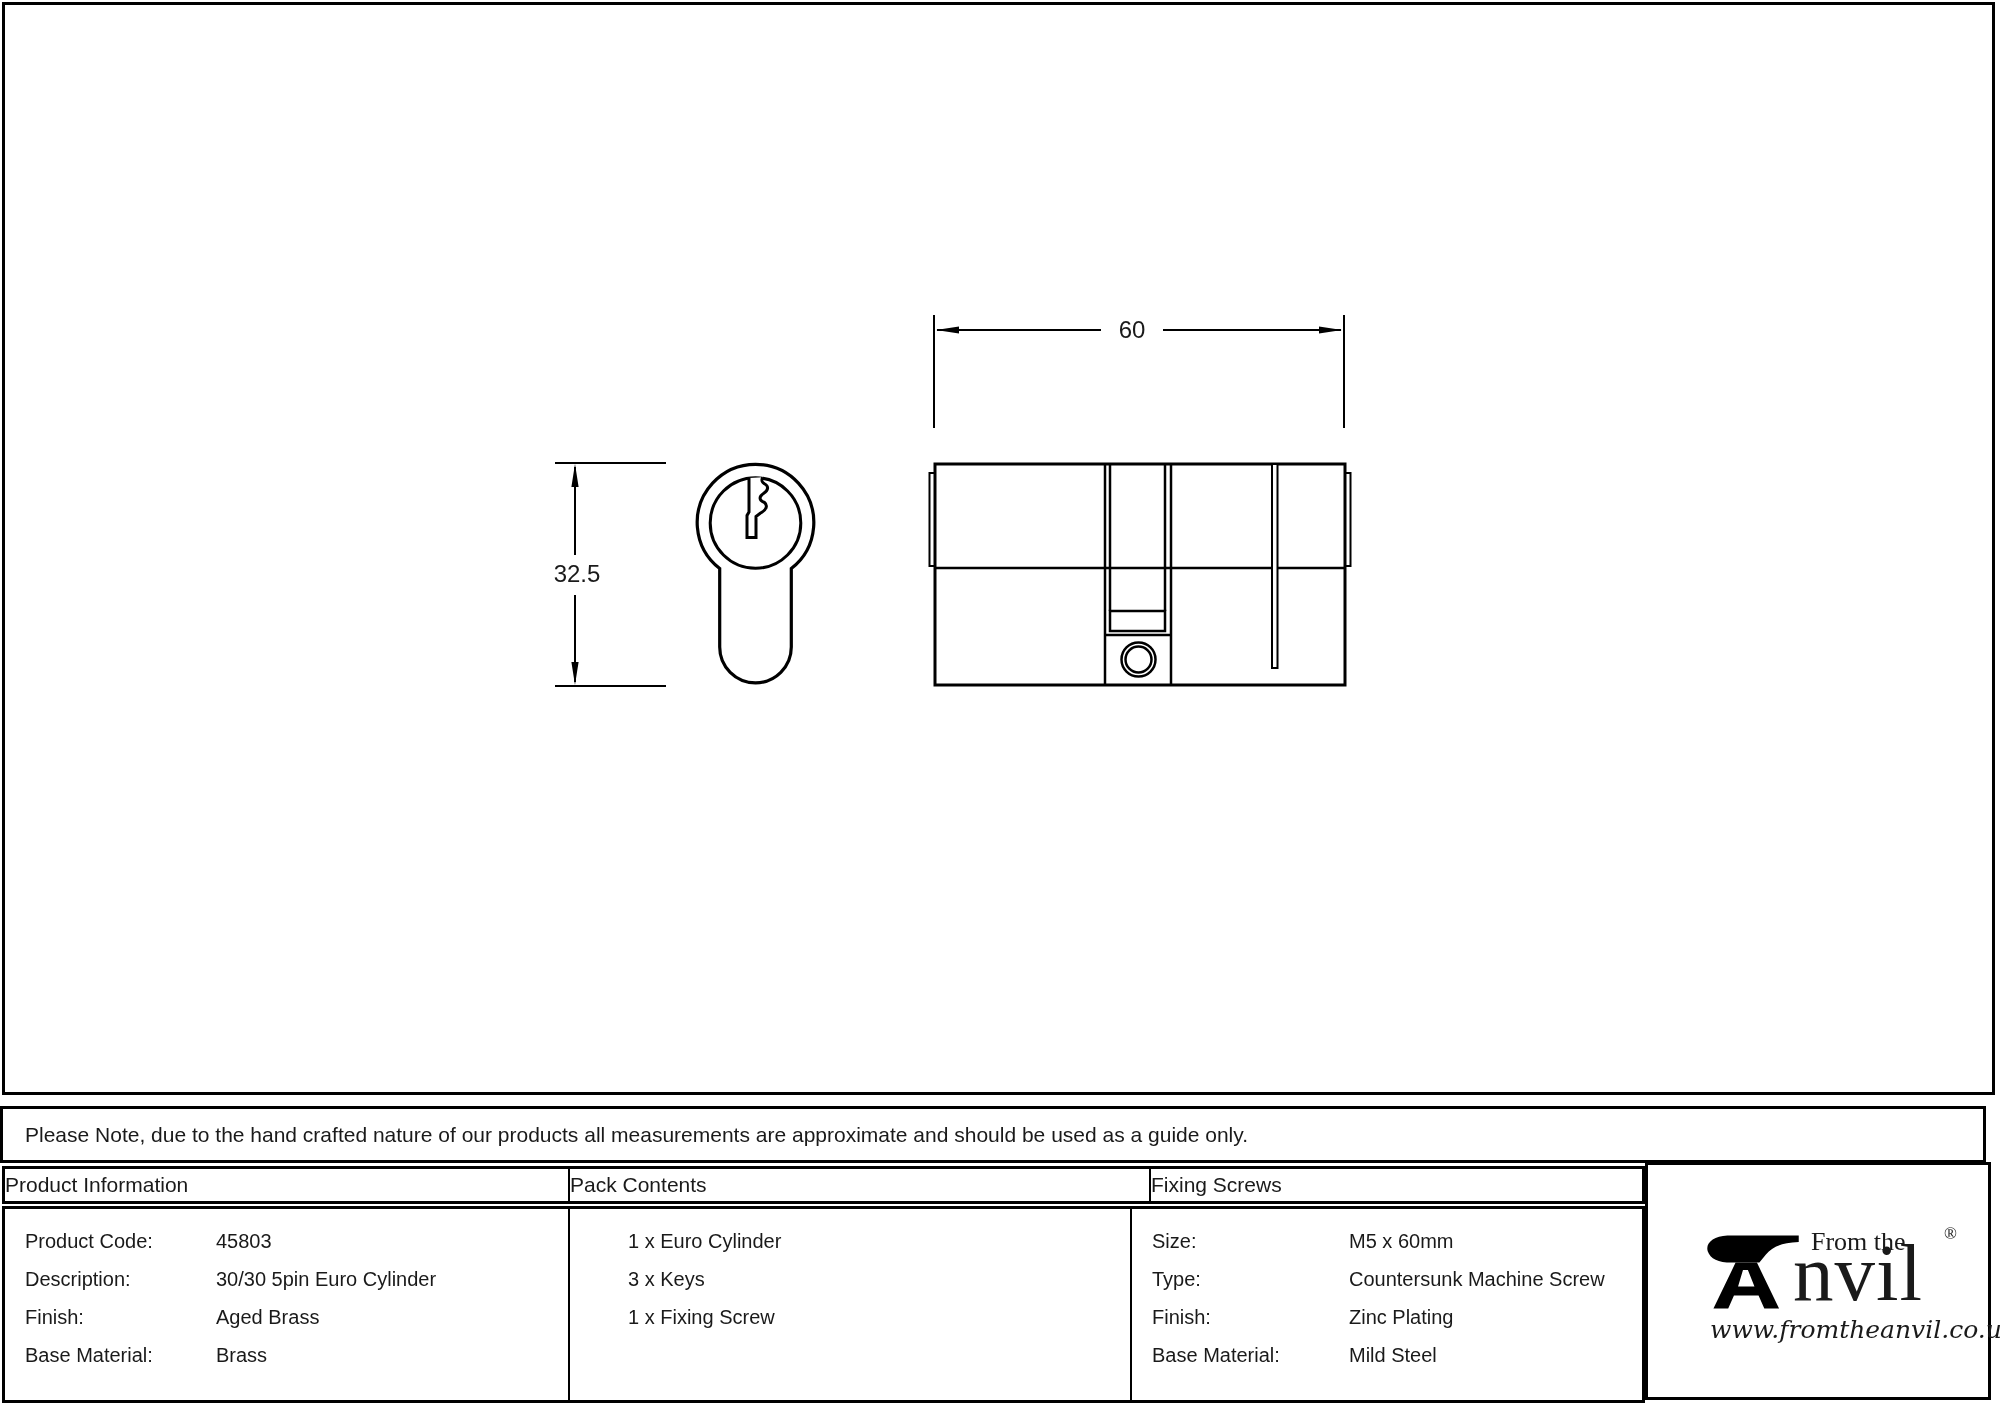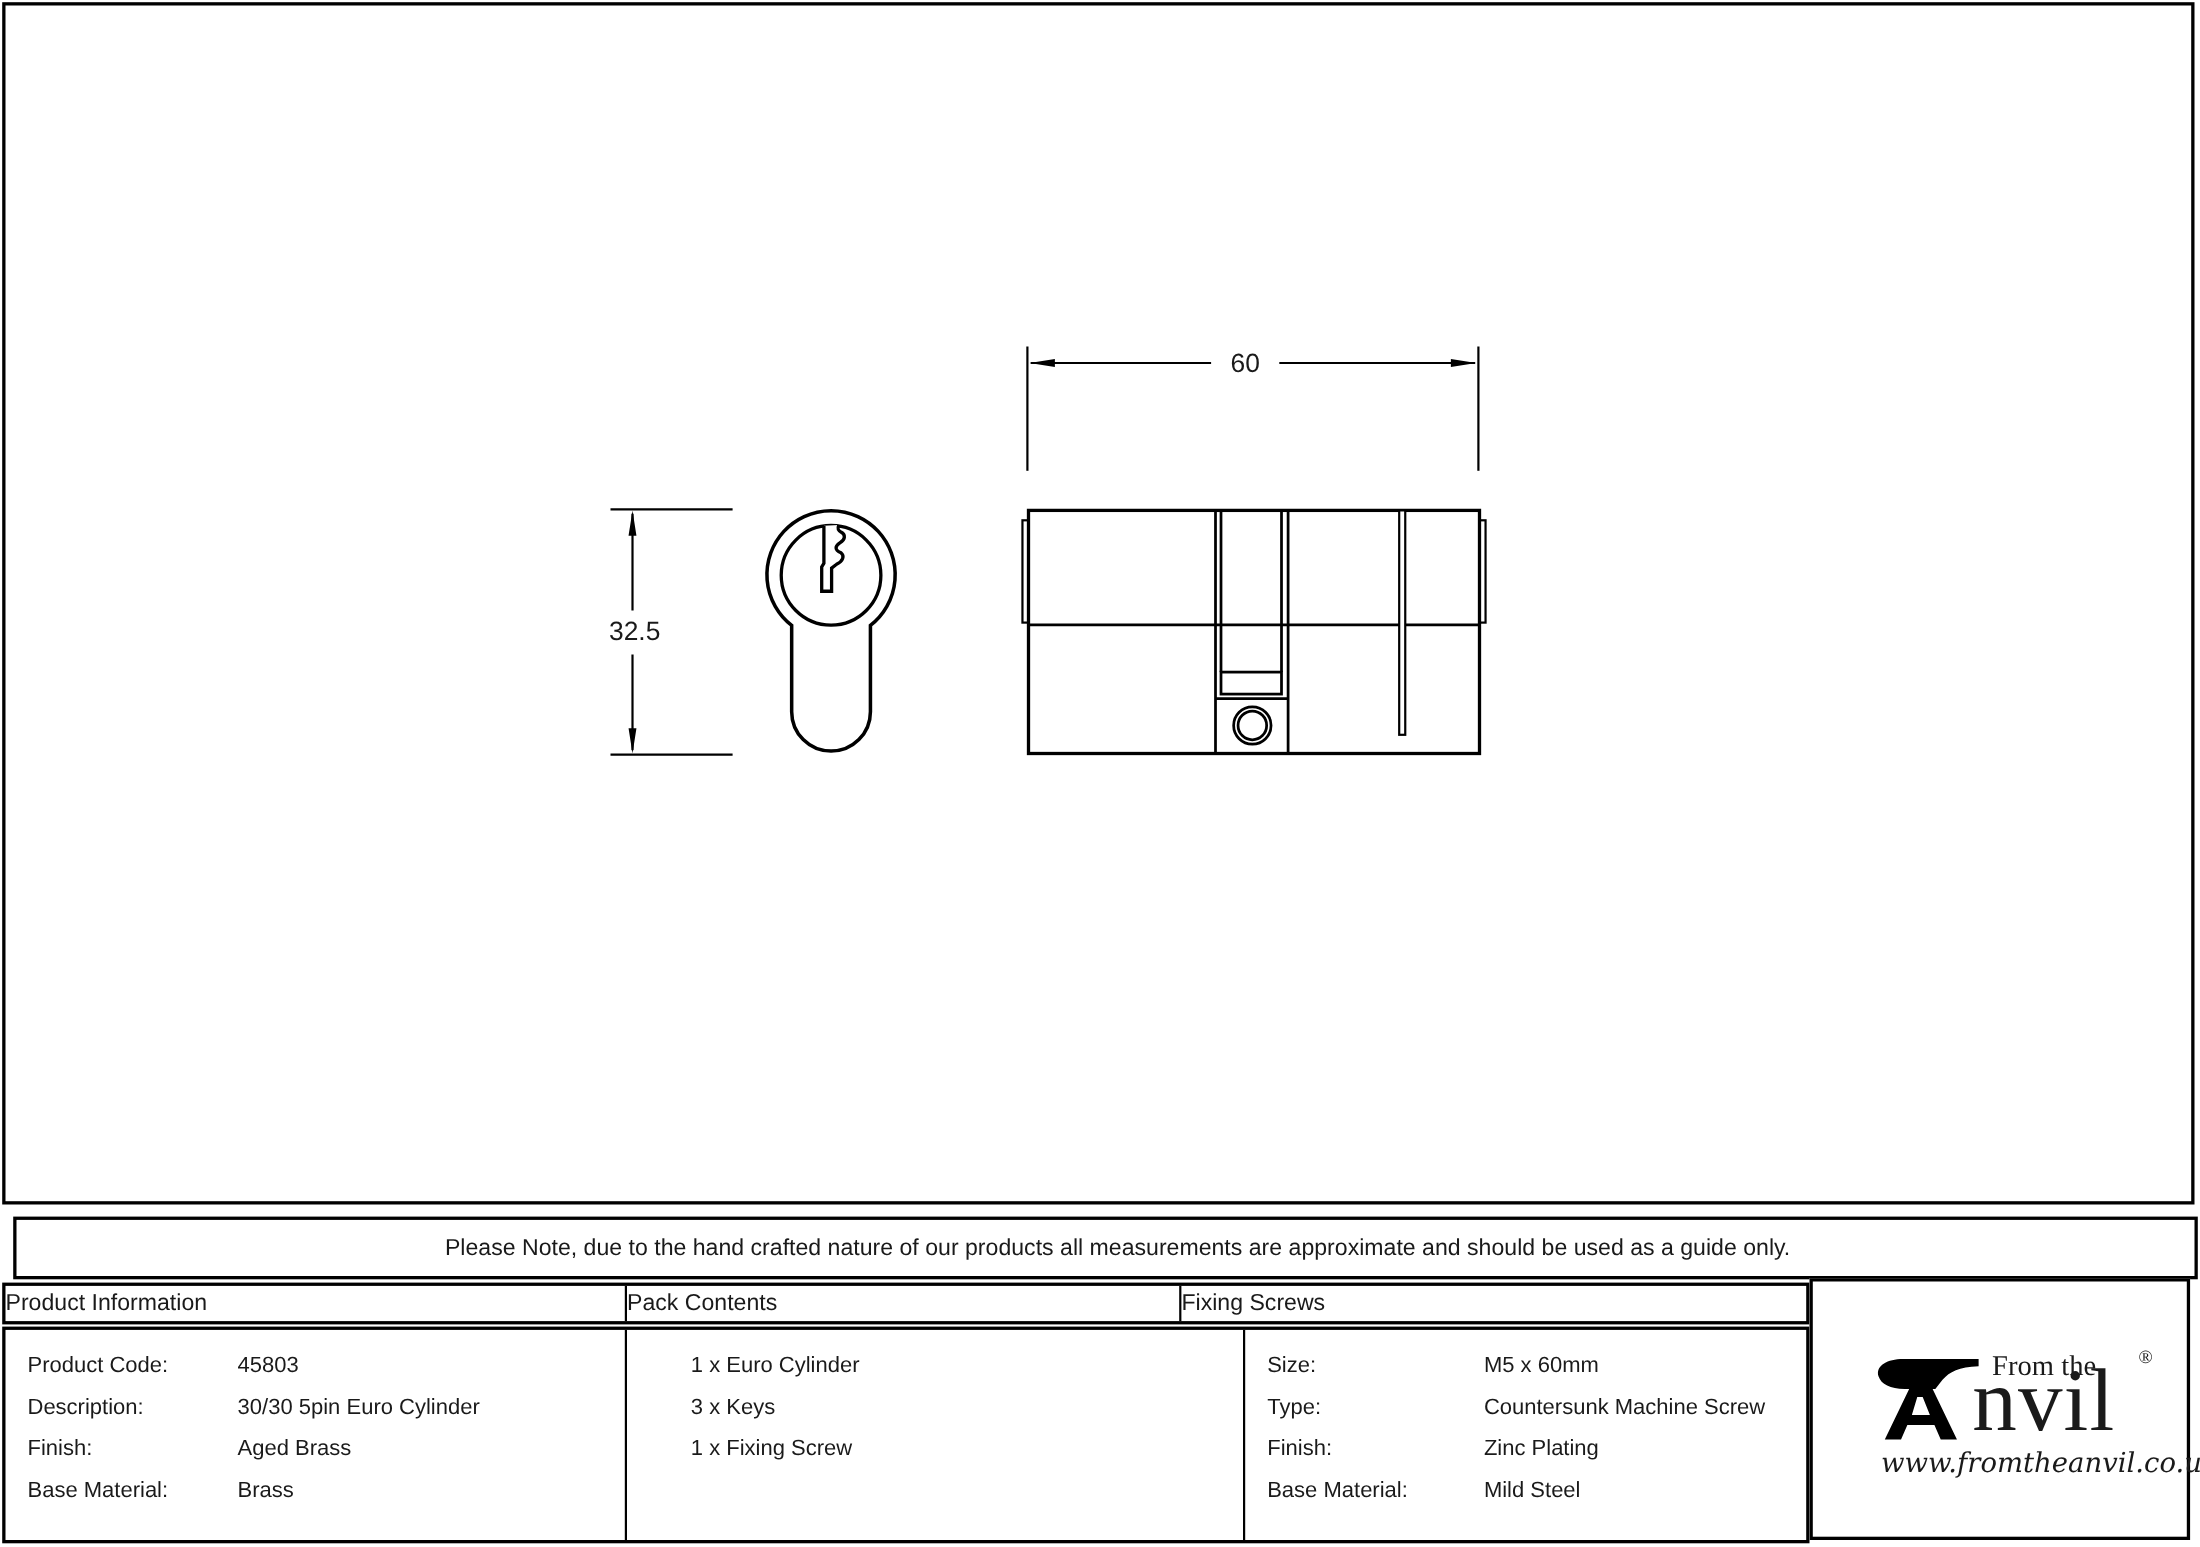--- a/index.html
+++ b/index.html
@@ -7,29 +7,29 @@
     position:relative; width:2000px; height:1406px; background:#ffffff;
     font-family:"Liberation Sans", sans-serif; color:#1a1a1a; overflow:hidden;
   }
   .box { position:absolute; background:#fff; border:3px solid #000; box-sizing:border-box; }
 
   
   #drawing-box { left:2px; top:2px; width:1993px; height:1093px; }
   #drawing-svg { position:absolute; left:0; top:0; }
 
   
-  #note-box { left:12px; top:1106px; width:1986px; height:57px;text-align:center; }
+  #note-box { left:0; top:1106px; width:1986px; height:57px; }
   #note-box .note-text { padding-left:22px; line-height:51px; font-size:21px; white-space:nowrap; }
 
   
   #header-row { left:2px; top:1166px; width:1643px; height:38px; display:flex; }
   .hcell { box-sizing:border-box; border-right:2px solid #000; 
            font-size:21px; line-height:31px; white-space:nowrap; }
   .hcell:last-child { border-right:none; flex:1; }
-  .hc1 { width:565px; } .hc2 { width:504px; }
+  .hc1 { width:565px; } .hc2 { width:581px; }
 
   
   #content-row { left:2px; top:1206px; width:1643px; height:197px; display:flex; }
   .ccell { box-sizing:border-box; border-right:2px solid #000; padding:13px 0 0 20px;
            font-size:20px; line-height:38px; }
   .ccell:last-child { border-right:none; flex:1; }
   .cc1 { width:565px; } .cc2 { width:524px;margin-left:38px; }
   .kv { display:flex;gap:24px; }
   .kv .k { width:167px; flex:none; }
   .cc3 .kv .k { width:173px; }

